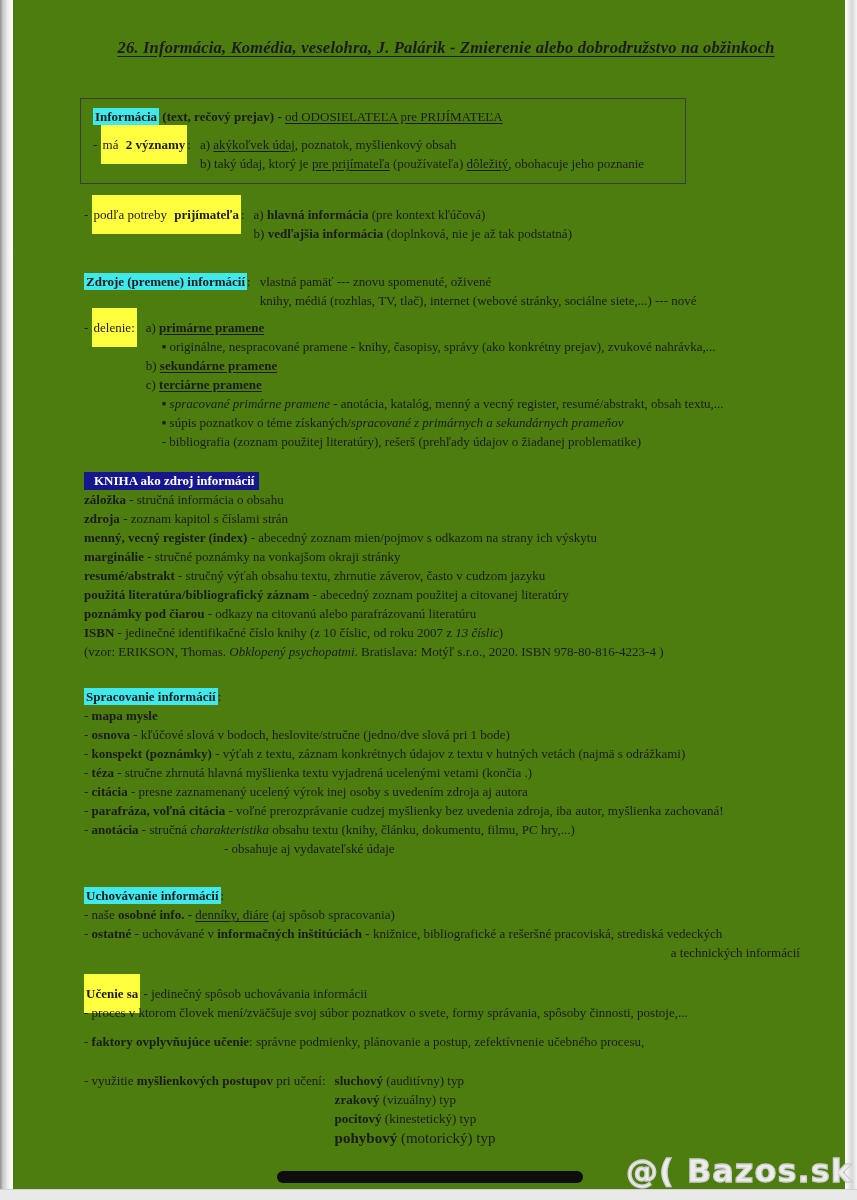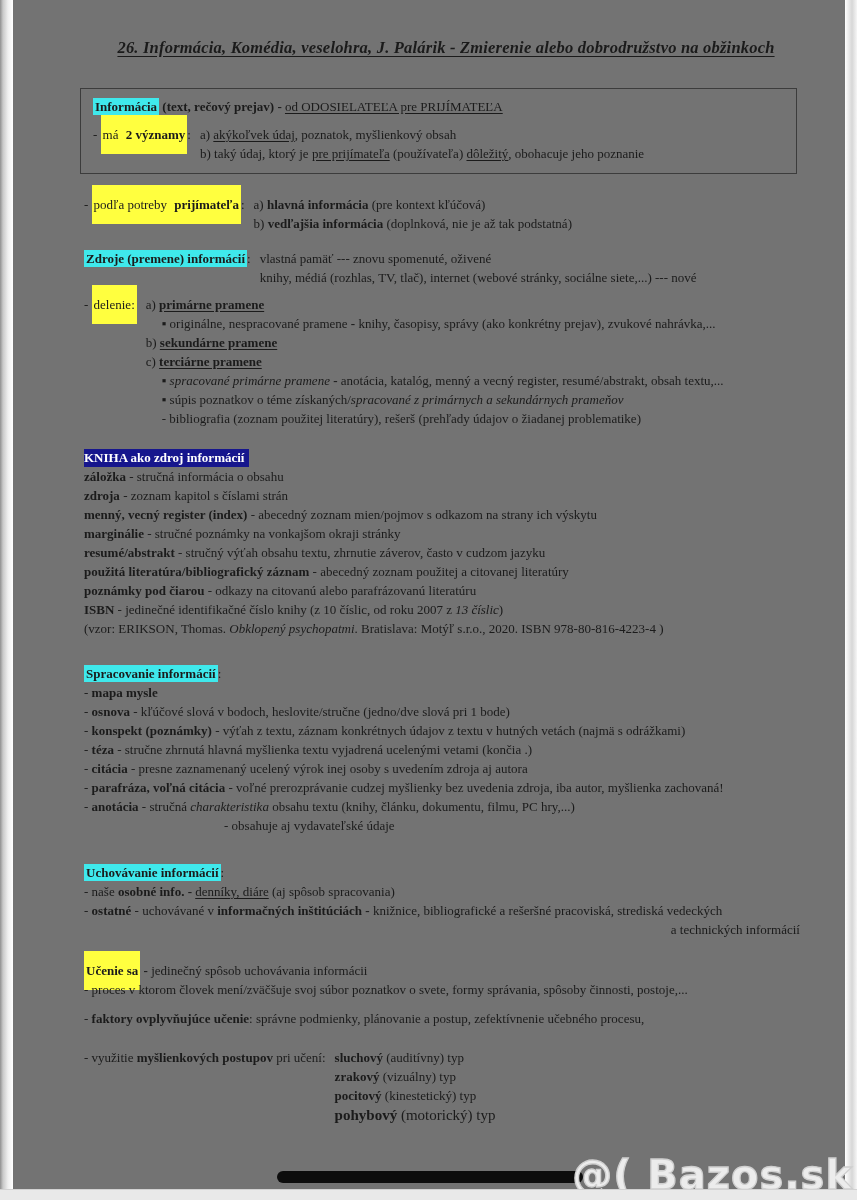--- a/index.html
+++ b/index.html
@@ -1,45 +1,45 @@
 <!DOCTYPE html>
 <html style="--c-yellow: #ffff3f; --c-cyan: #3fe9ec; --c-navy: #16168d; --c-navy-text: #ffffff;"><head>
 <meta charset="utf-8">
 <style>
   html,body{margin:0;padding:0;background:#fff;}
-  .stage{position:relative;width:857px;height:1200px;background:#737373;overflow:hidden;
+  .stage{position:relative;width:857px;height:1200px;background:#4d7c0f;overflow:hidden;
          font-family:"Liberation Serif","DejaVu Serif",serif;color:#1b1b1b;font-size:13px;}
   .edge-left{position:absolute;left:0;top:0;bottom:0;width:13px;
              background:linear-gradient(to right,#8f8f8f 0,#c9c9c9 3px,#efefef 8px,#ffffff 13px);}
   .edge-right{position:absolute;right:0;top:0;bottom:0;width:12px;
               background:linear-gradient(to left,#f6f6f6 0,#d7d7d7 5px,#ffffff 12px);}
   .edge-bottom{position:absolute;left:0;right:0;bottom:0;height:10px;background:#e9e9e9;border-top:1px solid #d2d2d2;}
   .content{position:absolute;left:84px;width:724px;top:0;}
   .line{line-height:19px;min-height:19px;}
   .b{font-weight:bold}
   .i{font-style:italic}
   .u{text-decoration:underline;text-underline-offset:2px;}
   .hl-yellow{background:var(--c-yellow,#ffff3f);padding:12px 2px;}
   .hl-cyan{background:var(--c-cyan,#3fe9ec);padding:1px 2px;}
-  .hl-navy{background:var(--c-navy,#16168d);color:var(--c-navy-text,#ffffff);padding:1px 5px 2px 0;}
+  .hl-navy{background:var(--c-navy,#16168d);color:var(--c-navy-text,#ffffff);padding:1px 5px 2px 10px;}
   .title-wrap{padding-top:38px;text-align:center;}
   .title{font-size:16.5px;font-weight:bold;font-style:italic;text-decoration:underline;
          text-underline-offset:3px;letter-spacing:0.2px;}
-  .box{margin-top:30px;margin-left:-4px;border:1.5px solid #3c3c3c;padding:8px 10px 10px 12px;
-       width:717px;box-sizing:border-box;}
+  .box{margin-top:40px;margin-left:-4px;border:1.5px solid #3c3c3c;padding:8px 10px 10px 12px;
+       width:606px;box-sizing:border-box;}
   .row{display:flex;align-items:flex-start;}
   .row .lbl{white-space:nowrap;margin-right:9px;}
   .gap{margin-top:0;}
   .ind{margin-left:16px;}
   .sub{margin-left:140px;}
   .right-line{text-align:right;padding-right:8px;}
   .bigger{font-size:15px;line-height:21px;}
   .home-bar{position:absolute;left:277px;top:1171px;width:306px;height:12px;border-radius:7px;background:#0d0d0d;}
   .watermark{position:absolute;right:4px;top:1152px;font-family:"DejaVu Sans","Liberation Sans",sans-serif;
-             font-size:40px;font-weight:bold;letter-spacing:1px;color:#ececec;-webkit-text-stroke:1.3px #cfcfcf;}
+             font-size:32px;font-weight:bold;letter-spacing:1px;color:#ececec;-webkit-text-stroke:1.3px #cfcfcf;}
 </style>
 </head>
 <body>
 
 <div class="stage">
   <div class="edge-left"></div>
   <div class="edge-right"></div>
 
   <div class="content">
 
@@ -59,21 +59,21 @@
     </div>
 
     <div class="row" style="margin-top:21px">
       <div class="lbl line"><span>- </span><span class="hl-yellow">podľa potreby </span><span class="b hl-yellow">prijímateľa</span><span>:</span></div>
       <div>
         <div class="line"><span>a) </span><span class="b">hlavná informácia</span><span> (pre kontext kľúčová)</span></div>
         <div class="line"><span>b) </span><span class="b">vedľajšia informácia</span><span> (doplnková, nie je až tak podstatná)</span></div>
       </div>
     </div>
 
-    <div class="row" style="margin-top:16px">
+    <div class="row" style="margin-top:29px">
       <div class="lbl line"><span class="b hl-cyan">Zdroje (premene) informácií</span><span>:</span></div>
       <div>
         <div class="line"><span>vlastná pamäť --- znovu spomenuté, oživené</span></div>
         <div class="line"><span>knihy, médiá (rozhlas, TV, tlač), internet (webové stránky, sociálne siete,...) --- nové</span></div>
       </div>
     </div>
 
     <div class="row" style="margin-top:8px">
       <div class="lbl line"><span>- </span><span class="hl-yellow">delenie:</span></div>
       <div>

